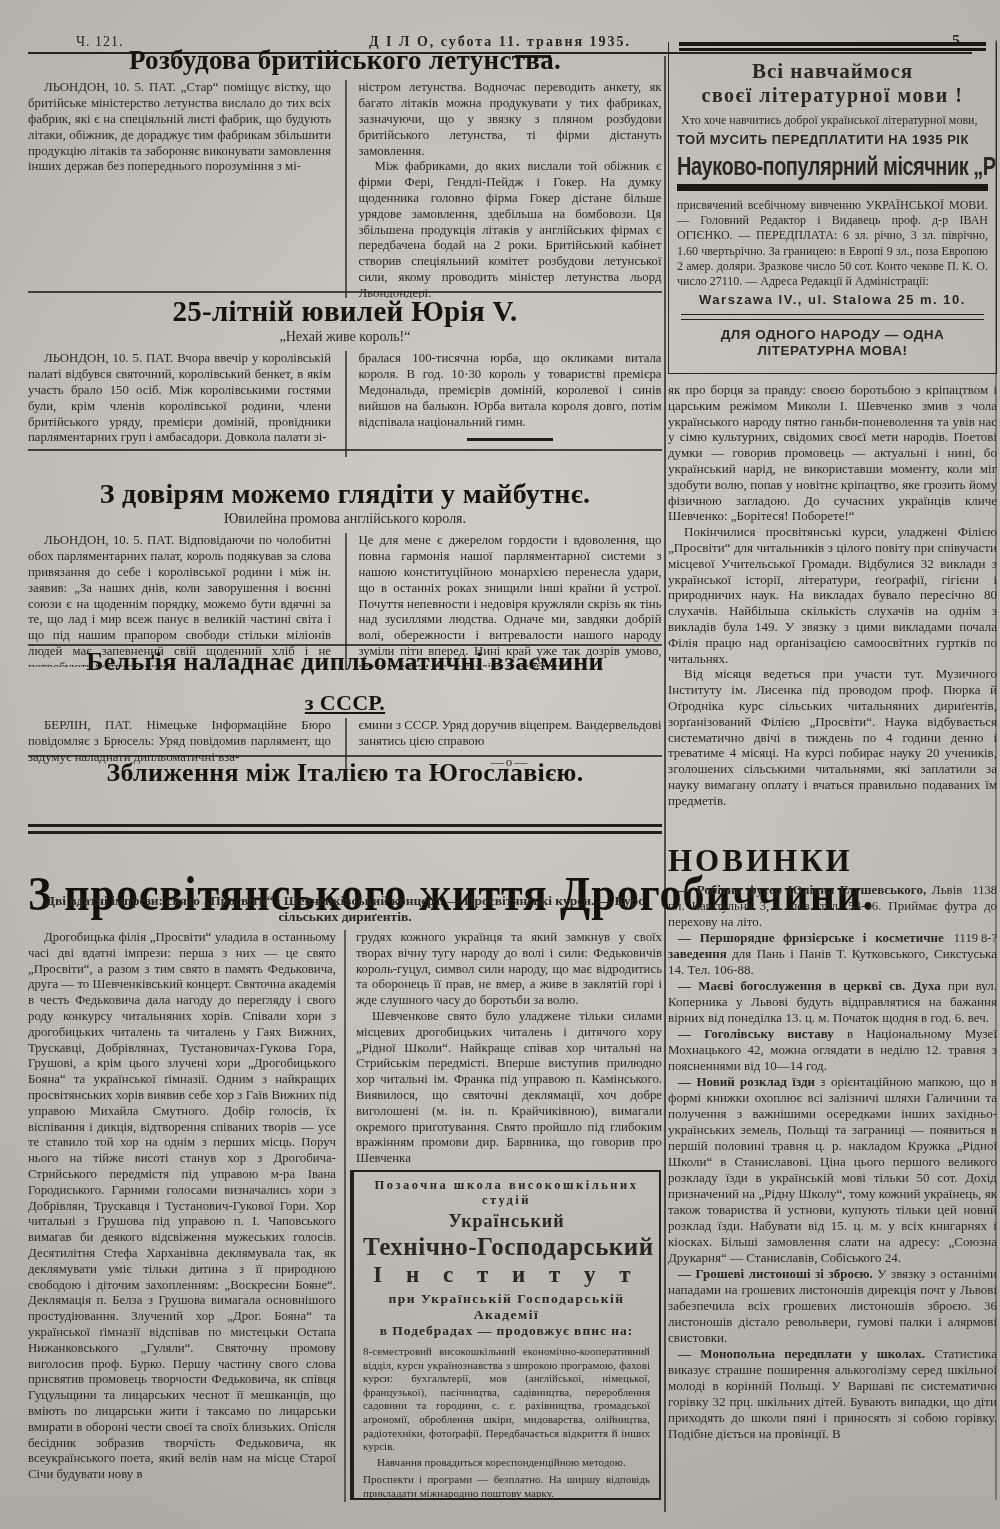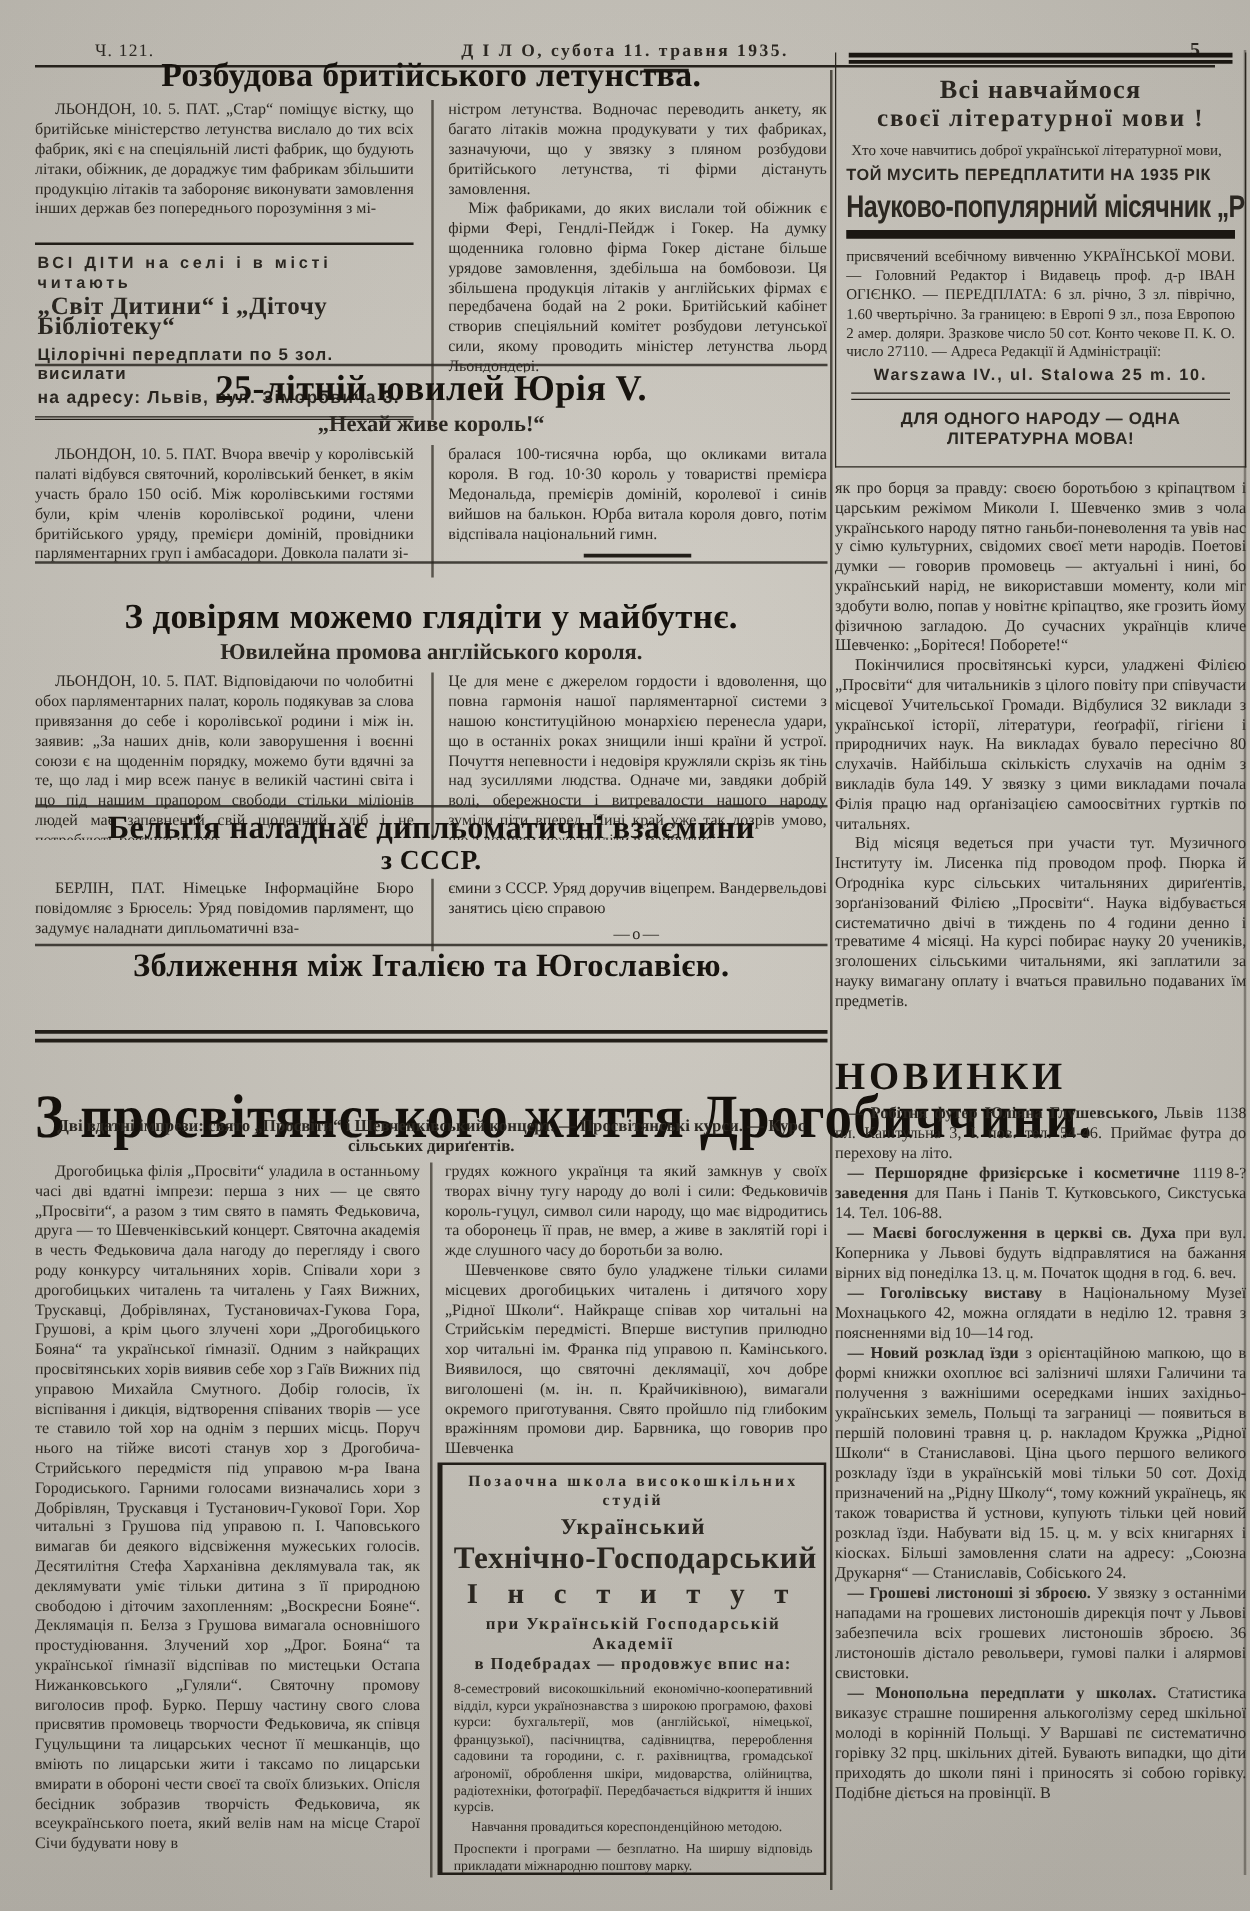--- a/index.html
+++ b/index.html
@@ -18,21 +18,21 @@
   .hdr-page{left:952px;top:32px;font-size:16px;font-weight:bold;}
   .hdr-rule{left:28px;top:52px;width:944px;height:2px;background:#26221c;}
   .hdr-rule-seg{left:515px;top:55px;width:36px;height:3px;background:#26221c;}
   
   .vline{width:1.5px;background:#332f27;opacity:.8;}
   .hrule{left:28px;width:634px;height:2px;background:#2c2822;opacity:.85;}
   .dbl{border-top:3px solid #221e18;border-bottom:3px solid #221e18;height:4px;background:transparent;}
   
   .art{left:28px;width:634px;}
   .art-title{margin:0;text-align:center;font-weight:bold;color:#17130e;font-size:27px;line-height:1.05;letter-spacing:.3px;}
-  .art-sub{margin:3px 0 0;text-align:center;font-weight:bold;font-size:18px;}
+  .art-sub{margin:3px 0 0;text-align:center;font-weight:normal;font-size:14px;}
   .cols{display:flex;margin-top:6px;}
   .col{width:303px;font-size:12.8px;line-height:15.8px;text-align:justify;overflow:hidden;}
   .colrule{width:1.5px;background:#332f27;opacity:.75;margin:0 12px 0 14px;}
   .col p{margin:0;}
   .col p.ind{text-indent:16px;}
   .centerline{width:86px;height:2.5px;background:#221e18;margin:8px auto 0;}
   .odash{text-align:center;font-size:13px;letter-spacing:2px;margin-top:4px;}
   
   .ad-dity{margin-top:8px;border-top:2.5px solid #221e18;border-bottom:3px double #221e18;padding:6px 2px 7px;text-align:left;}
   .ad-dity .l1{font-family:"Liberation Sans",sans-serif;font-weight:bold;font-size:13px;letter-spacing:3px;}
@@ -97,26 +97,20 @@
 
   <div class="abs vline" style="left:664px;top:56px;height:1456px;"></div>
   <div class="abs vline edge-r"></div>
 
   <section class="abs art" style="top:46px;">
     <h2 class="art-title">Розбудова бритійського летунства.</h2>
     <div class="cols">
       <div class="col">
         <p class="ind" style="height:106px;overflow:hidden;">ЛЬОНДОН, 10. 5. ПАТ. „Стар“ поміщує вістку, що бритійське міністерство летунства вислало до тих всіх фабрик, які є на спеціяльній листі фабрик, що будують літаки, обіжник, де дораджує тим фабрикам збільшити продукцію літаків та забороняє виконувати замовлення інших держав без попереднього порозуміння з мі-</p>
 
-        <div class="ad-dity">
-          <div class="l1">ВСІ ДІТИ на селі і в місті читають</div>
-          <div class="l2">„Світ Дитини“ і „Діточу Бібліотеку“</div>
-          <div class="l3">Цілорічні передплати по 5 зол. висилати</div>
-          <div class="l4">на адресу: Львів, вул. Зіморовича 3.</div>
-        </div>
       </div>
       <div class="colrule"></div>
       <div class="col" style="height:218px;">
         <p>ністром летунства. Водночас переводить анкету, як багато літаків можна продукувати у тих фабриках, зазначуючи, що у звязку з пляном розбудови бритійського летунства, ті фірми дістануть замовлення.</p>
         <p class="ind">Між фабриками, до яких вислали той обіжник є фірми Фері, Гендлі-Пейдж і Гокер. На думку щоденника головно фірма Гокер дістане більше урядове замовлення, здебільша на бомбовози. Ця збільшена продукція літаків у англійських фірмах є передбачена бодай на 2 роки. Бритійський кабінет створив спеціяльний комітет розбудови летунської сили, якому проводить міністер летунства льорд Льондондері.</p>
       </div>
     </div>
   </section>
 
   <div class="abs hrule" style="top:291px;"></div>
@@ -149,21 +143,21 @@
       <div class="col" style="height:134px;">
         <p>Це для мене є джерелом гордости і вдоволення, що повна гармонія нашої парляментарної системи з нашою конституційною монархією перенесла удари, що в останніх роках знищили інші країни й устрої. Почуття непевности і недовіря кружляли скрізь як тінь над зусиллями людства. Одначе ми, завдяки добрій волі, обережности і витревалости нашого народу зуміли піти вперед. Нині край уже так дозрів умово, що з довірям може глядіти в майбутнє“.</p>
       </div>
     </div>
   </section>
 
   <div class="abs hrule" style="top:644px;"></div>
 
   <section class="abs art" style="top:648px;">
     <h2 class="art-title" style="font-size:26px;">Бельґія наладнає дипльоматичні взаємини</h2>
-    <h2 class="art-title" style="font-size:22px;margin-top:1px;">з СССР.</h2>
+    <h2 class="art-title" style="font-size:22px;margin-top:16px;text-decoration:underline;">з СССР.</h2>
     <div class="cols" style="margin-top:4px;">
       <div class="col" style="height:50px;">
         <p class="ind">БЕРЛІН, ПАТ. Німецьке Інформаційне Бюро повідомляє з Брюсель: Уряд повідомив парлямент, що задумує наладнати дипльоматичні вза-</p>
       </div>
       <div class="colrule"></div>
       <div class="col" style="height:58px;">
         <p>ємини з СССР. Уряд доручив віцепрем. Вандервельдові занятись цією справою</p>
         <div class="odash">—о—</div>
       </div>
     </div>

